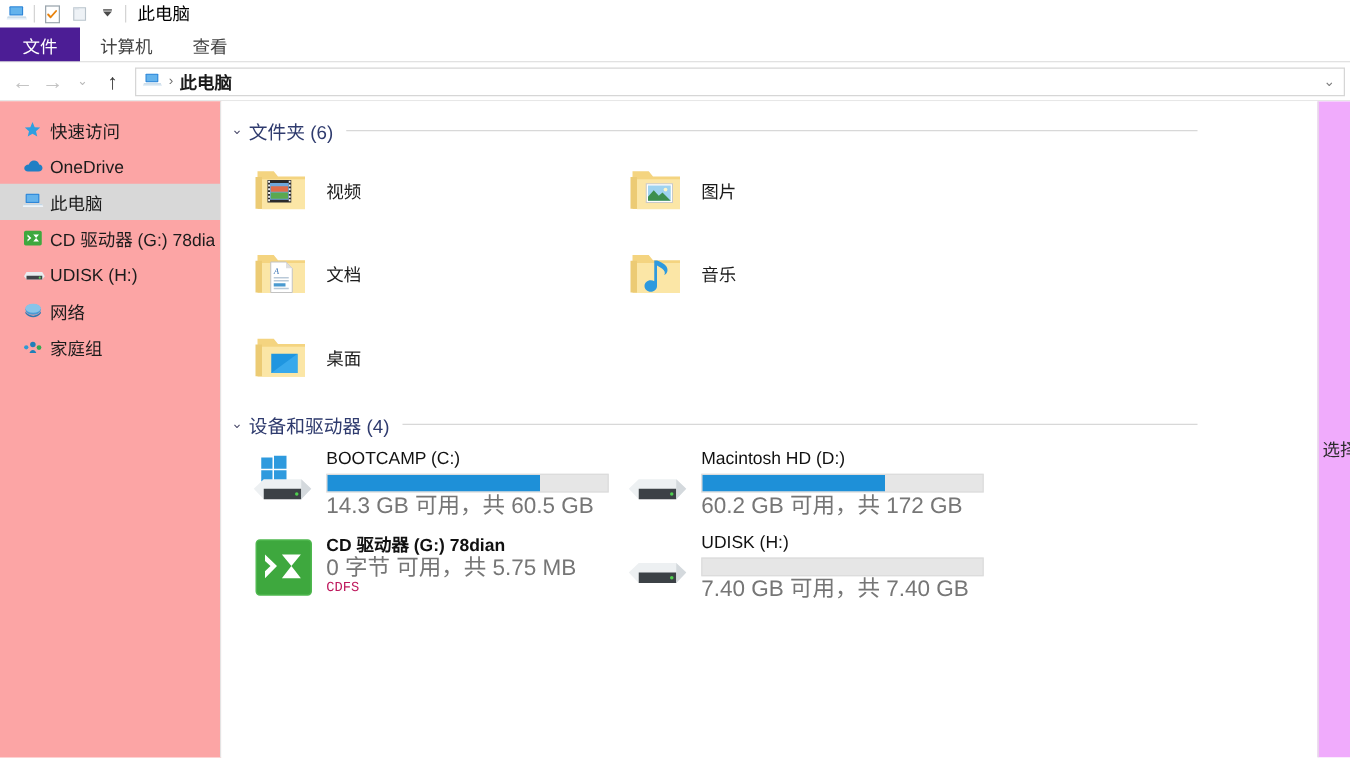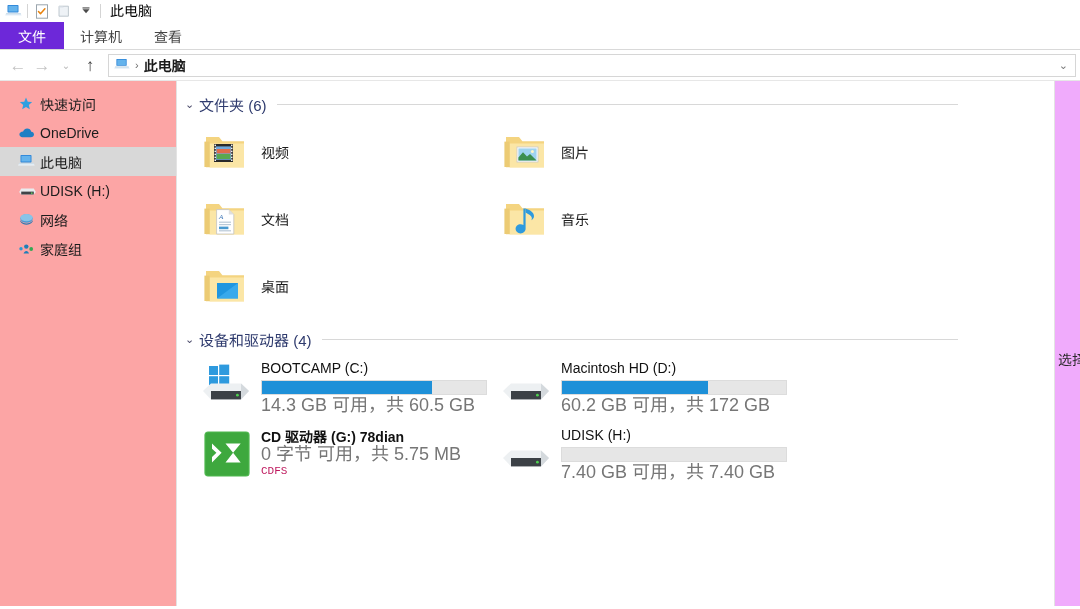--- a/index.html
+++ b/index.html
@@ -35,21 +35,21 @@
   .ribbon {
     height: 28px; display: flex; align-items: stretch;
     border-bottom: 1px solid #d9d9d9; background: #fff;
   }
   .tab {
     display: flex; align-items: center; justify-content: center;
     font-size: 14px; color: #444; padding: 0 16px; cursor: default;
     user-select: none;
   }
   .tab.file {
-    background: #6d28d9; color: #ffffff; padding: 0 18px; font-size: 14px;
+    background: #4c1d95; color: #ffffff; padding: 0 18px; font-size: 14px;
   }
 
   
   .addressbar {
     height: 31px; display: flex; align-items: center;
     padding: 0 4px 0 6px; background: #fff;
     border-bottom: 1px solid #e7e7e7;
   }
   .nav-btn {
     width: 24px; height: 24px; display: flex;
@@ -267,20 +267,30 @@
           <svg width="17" height="15" viewBox="0 0 17 15">
             <rect x="2.5" y="1" width="11" height="7.4" rx="0.7" fill="#2e86d8"></rect>
             <rect x="3.4" y="1.9" width="9.2" height="5.6" fill="#64b3ec"></rect>
             <path d="M1.2 9.2h14.4l1.1 2.4H0.1z" fill="#eef4f9"></path>
             <path d="M1.2 9.2h14.4l0.45 1H0.75z" fill="#c4d7e6"></path>
           </svg>
         </span>
         <span class="nav-label">此电脑</span>
       </div>
 
+      <div class="nav-item">
+        <span class="nav-ico">
+          <svg width="17" height="15" viewBox="0 0 17 15">
+            <rect x="1.2" y="1.6" width="14.2" height="11.8" rx="1.4" fill="#3ea83e"></rect>
+            <path d="M4 4.6l3.1 2.8L4 10.2V8.5l1.4-1.1L4 6.3z" fill="#fff"></path>
+            <path d="M8.6 4.6h4.6l-2.3 2.8 2.3 2.8H8.6l2.3-2.8z" fill="#fff"></path>
+          </svg>
+        </span>
+        <span class="nav-label">CD 驱动器 (G:) 78dia</span>
+      </div>
 
       <div class="nav-item">
         <span class="nav-ico">
           <svg width="19" height="13" viewBox="0 0 19 13">
             <path d="M3.2 4.6h12.6l2 3.4-2 2.6H3.2l-2-2.6z" fill="#e9ecef"></path>
             <path d="M3.2 7.6h12.6v2.9H3.2z" fill="#3f4448"></path>
             <circle cx="13.8" cy="9.1" r="0.85" fill="#5fd05f"></circle>
           </svg>
         </span>
         <span class="nav-label">UDISK (H:)</span>

